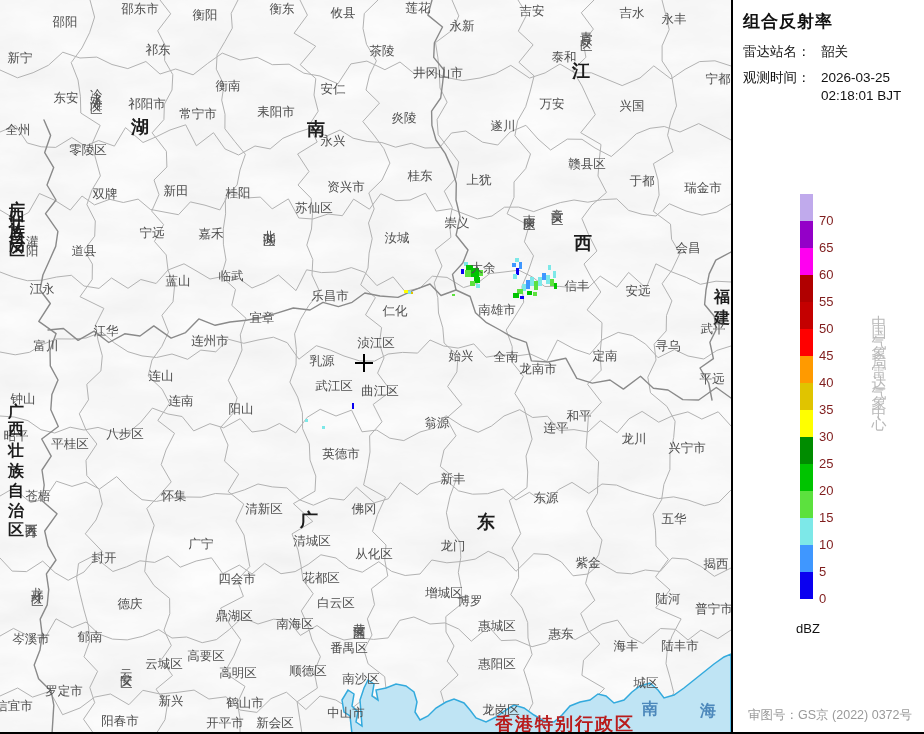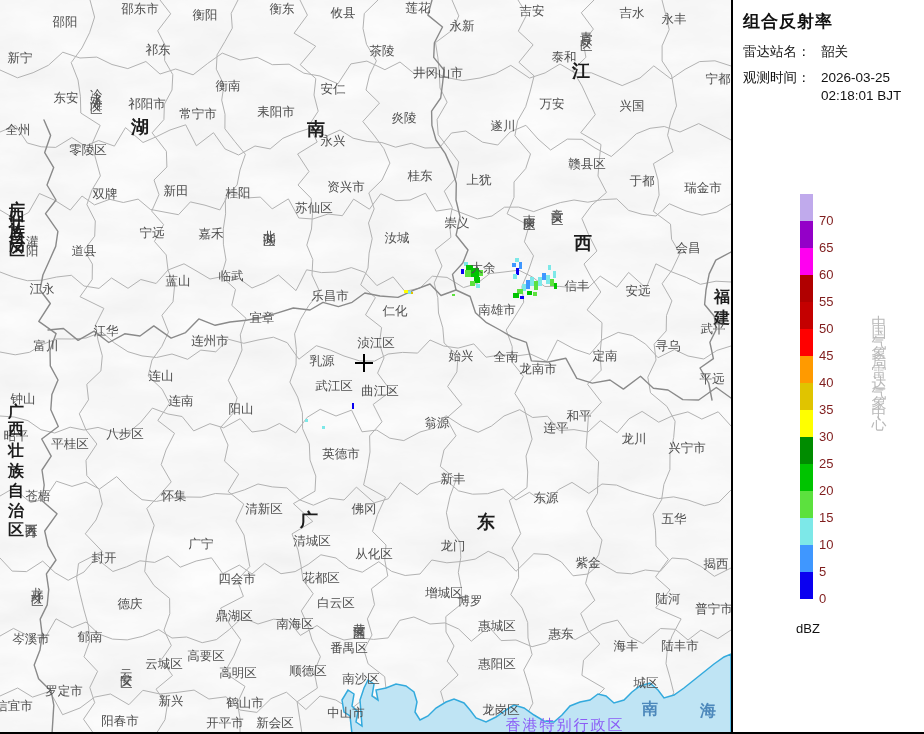--- a/index.html
+++ b/index.html
@@ -7,21 +7,21 @@
          font-family:"Liberation Sans",sans-serif;border-bottom:2px solid #000;box-sizing:border-box;}
   
   #map{position:absolute;left:0;top:0;width:731px;height:734px;overflow:hidden;background:#eceaea;}
   #terrain-svg{position:absolute;left:0;top:0;}
   #labels,#echoes{position:absolute;left:0;top:0;width:731px;height:734px;pointer-events:none;}
   .lbl{position:absolute;transform:translate(-50%,-50%);white-space:nowrap;
        color:#4d4d4d;font-size:12.5px;line-height:1;}
   .lbl.v{writing-mode:vertical-rl;}
   .lbl.p{font-weight:bold;font-size:18px;color:#1c1c1c;}
   .lbl.pv{writing-mode:vertical-rl;font-weight:bold;font-size:16px;color:#1c1c1c;}
-  .lbl.hk{font-weight:normal;font-size:15px;color:#8b5cf6;letter-spacing:2px;}
+  .lbl.hk{font-weight:bold;font-size:18px;color:#b91c1c;letter-spacing:2px;}
   .lbl.w{font-family:"Liberation Serif",serif;font-weight:bold;font-size:16px;color:#4d88bb;}
   .echo{position:absolute;}
   .cross{position:absolute;width:18px;height:18px;transform:translate(-50%,-50%);}
   .cross::before{content:"";position:absolute;left:0;right:0;top:8px;height:2px;background:#000;}
   .cross::after{content:"";position:absolute;top:0;bottom:0;left:8px;width:2px;background:#000;}
   
   #divider{position:absolute;left:731px;top:0;width:2px;height:734px;background:#000;}
   #panel{position:absolute;left:733px;top:0;width:191px;height:734px;background:#fff;}
   #panel-head{padding:10px 10px 0 10px;color:#111;}
   .panel-title{font-size:17px;font-weight:bold;margin-bottom:10px;letter-spacing:1px;}
@@ -336,14 +336,15 @@
           <div class="legend-tick" style="top: 290px;">20</div>
           <div class="legend-tick" style="top: 317px;">15</div>
           <div class="legend-tick" style="top: 344px;">10</div>
           <div class="legend-tick" style="top: 371px;">5</div>
           <div class="legend-tick" style="top: 398px;">0</div>
         </div>
       <div class="legend-unit" id="legend-unit" style="top: 427px;">dBZ</div>
     </div>
 
     <div id="watermark">中国气象局雷达气象中心</div>
+    <div id="approval">审图号：GS京 (2022) 0372号</div>
   </div>
 </div>
 
 </body></html>

